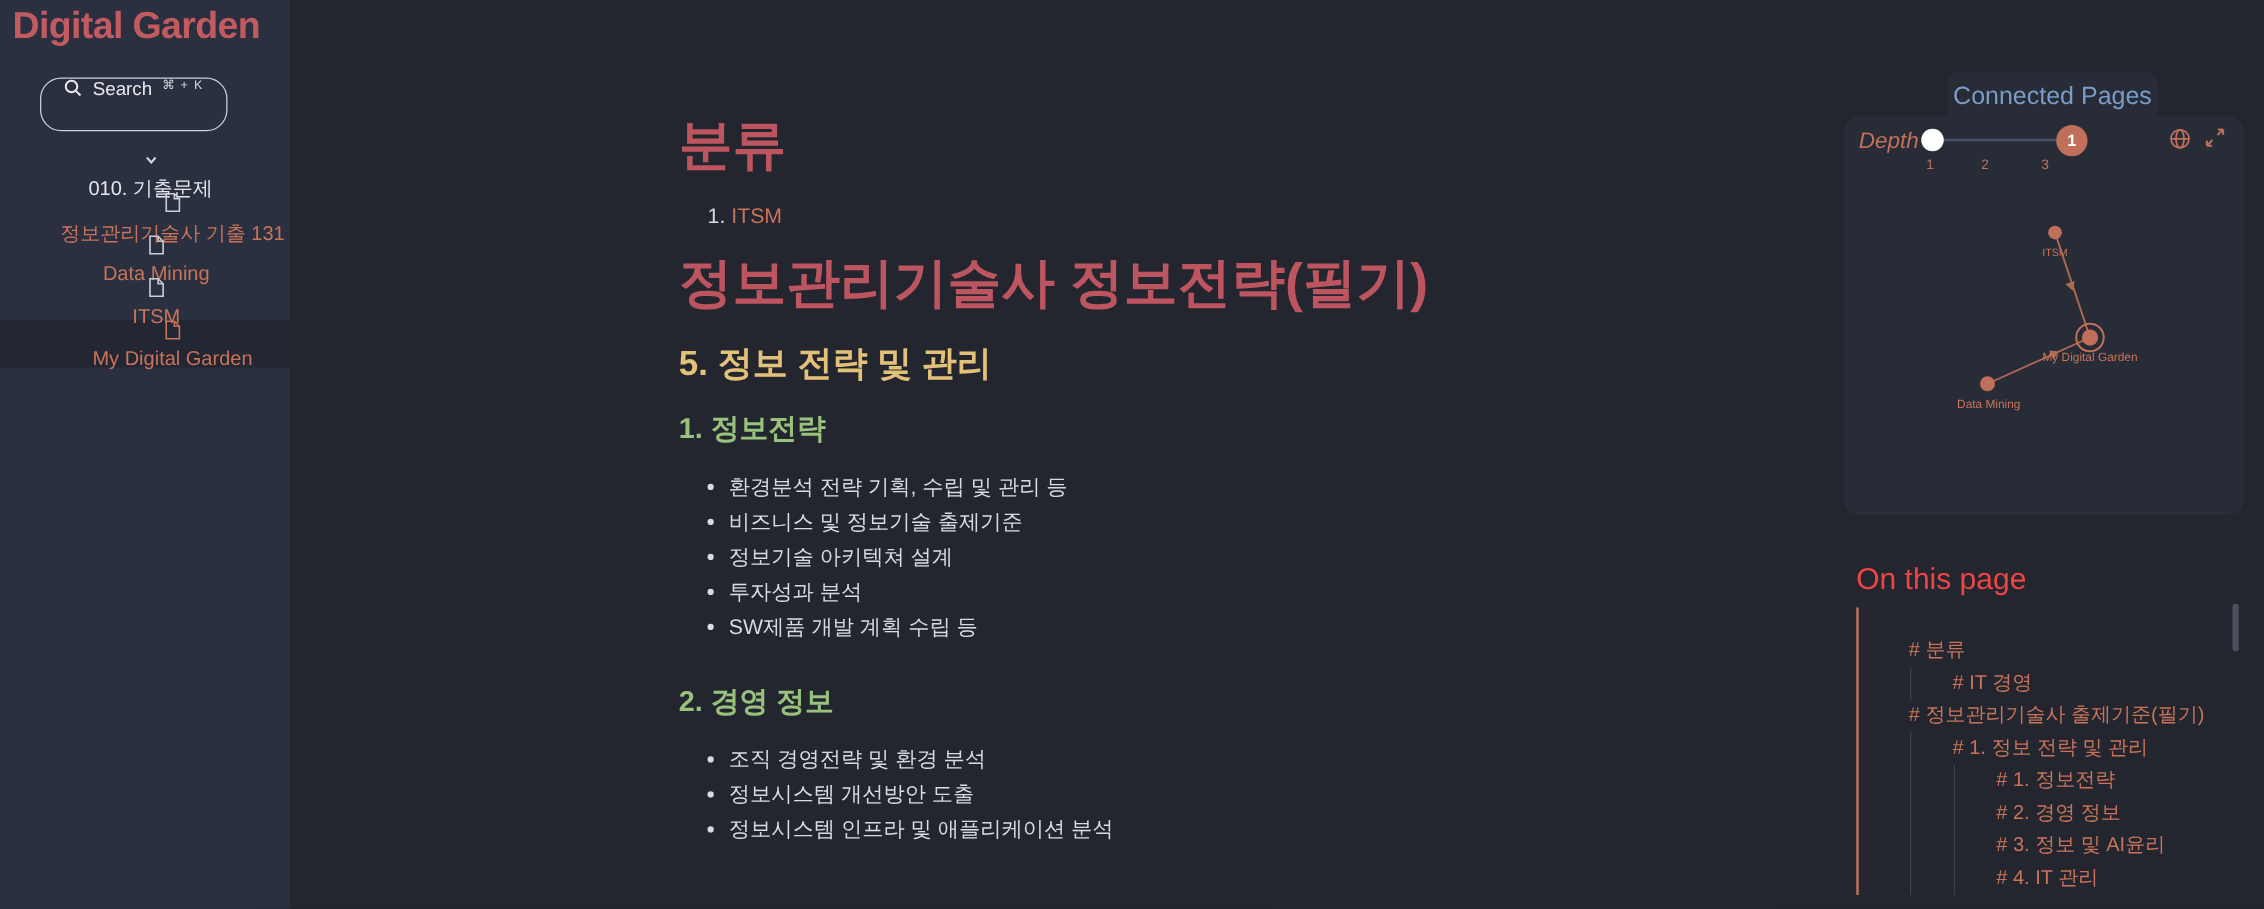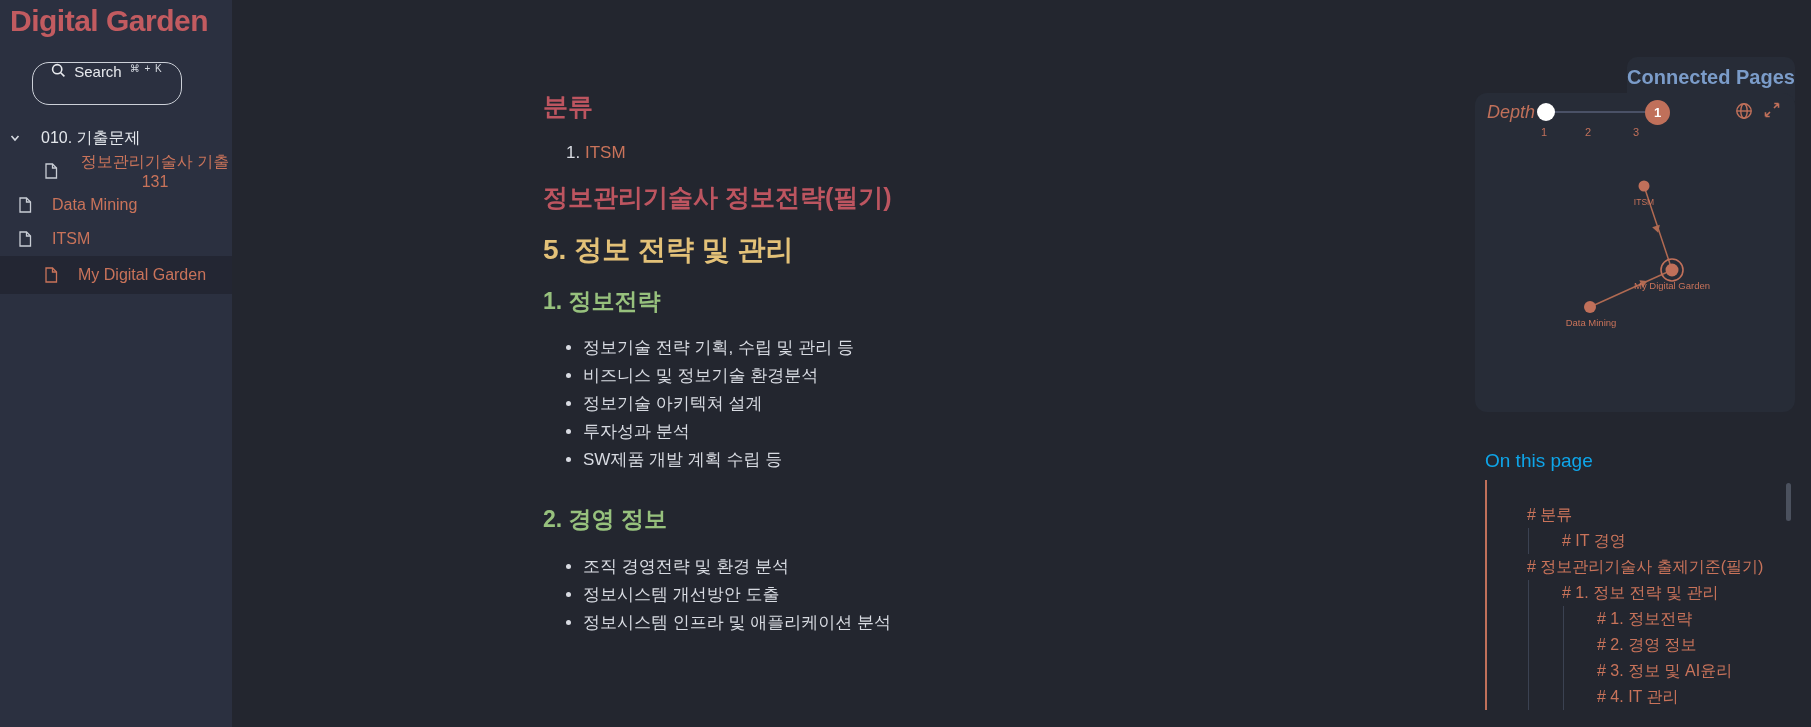--- a/index.html
+++ b/index.html
@@ -22,51 +22,51 @@
   }
   .search-pill {
     margin:24px 0 0 32px; width:150px; height:43px;
     border:1.5px solid #ccd0d8; border-radius:17px;
     display:flex; align-items:flex-start; justify-content:center; gap:8px;
     cursor:pointer; color:#e8eaee; background:transparent;
   }
   .search-pill .s-label { font-size:15px; }
   .search-pill .s-short { font-size:10px; color:#d6dae1; letter-spacing:1px; }
   .tree { margin-top:17px; font-size:16px; }
-  .tree-row { display:flex; align-items:center; gap:20px; cursor:pointer; }
+  .tree-row { display:flex; align-items:center; gap:7px; cursor:pointer;flex-direction:column; }
   .row-folder { height:32px; padding-left:9px; color:#e4e7ec; }
   .row-file { height:34px; color:#c9735a; }
   .pl-28 { padding-left:44px;text-align:center; }
   .pl-18 { padding-left:18px; }
   .row-selected { height:38px; background:#232633; }
   .tree .icon { display:flex; color:#c9cdd5; }
   .row-selected .icon { color:#c9735a; }
 
   
   .main { position:absolute; left:543px; top:0; width:780px; }
-  .main h1 { font-size:25px; font-weight:700; color:#bd5560; line-height:1.15; }
+  .main h1 { font-size:43px; font-weight:700; color:#bd5560; line-height:1.15; }
   .main h2 { font-size:28px; font-weight:700; color:#e3c178; line-height:1.15; }
   .main h3 { font-size:23px; font-weight:700; color:#97c17d; line-height:1.15; }
   .h1-cat  { margin-top:92px; }
   .h2-it   { margin-top:24px; }
   .main ol { margin:22px 0 0; padding-left:42px; font-size:17px; color:#d8dbe2; }
   .main ol a { color:#c9735a; text-decoration:none; cursor:pointer; }
   .h1-exam { margin-top:20px; }
   .h2-s1   { margin-top:22px; }
   .h3-s1   { margin-top:22px; }
   .main ul { margin:20px 0 0; padding-left:40px; font-size:17px; line-height:28px; color:#d8dbe2; }
   .h3-s2   { margin-top:32px; }
   .ul-2    { margin-top:16px; }
 
   
   .graph-tab {
-    position:absolute; left:1627px; top:57px; width:168px; height:44px;
+    position:absolute; left:1558px; top:57px; width:168px; height:44px;
     background:#272c37; border-radius:10px 10px 0 0;
     color:#7b9cc9; font-size:20px; display:flex; justify-content:center;
-    padding-top:9px; z-index:6;font-weight:bold;
+    padding-top:9px; z-index:6;
   }
   .graph-panel {
     position:absolute; left:1475px; top:93px; width:320px; height:319px;
     background:#272c37; border-radius:12px; z-index:6;
   }
   .depth-label { position:absolute; left:12px; top:9px; font-size:18px; color:#c0705a;font-style:italic; }
   .slider-thumb {
     position:absolute; left:62px; top:10px; width:18px; height:18px;
     border-radius:50%; background:#ffffff; cursor:pointer; z-index:2;
   }
@@ -81,21 +81,21 @@
   }
   .tick { position:absolute; top:33px; font-size:11px; color:#c0705a; }
   .tick-1 { left:66px; } .tick-2 { left:110px; } .tick-3 { left:158px; }
   .panel-icons { position:absolute; right:14px; top:8px; display:flex; gap:9px; color:#c0705a; }
   .panel-icons svg { cursor:pointer; }
   .graph-svg { position:absolute; left:0; top:0; }
   .graph-svg text { fill:#c9735a; font-family:"Liberation Sans",sans-serif; }
 
   
   .toc { position:absolute; left:1485px; top:450px; width:312px; }
-  .toc-title { font-size:19px; color:#0ea5e9; }
+  .toc-title { font-size:24px; color:#ef4444; }
   .toc-list {
     margin-top:8px; border-left:2px solid #c0705a;
     padding:22px 0 0 40px;
   }
   .toc-list ul { list-style:none; font-size:16px; line-height:26px; }
   .toc-list ul ul { border-left:1px solid #3b4252; margin-left:1px; padding-left:33px; }
   .toc-list a { color:#c9735a; text-decoration:none; cursor:pointer; white-space:nowrap; }
   .toc-scrollbar {
     position:absolute; left:1786px; top:483px; width:5px; height:38px;
     background:#4b515e; border-radius:3px; cursor:pointer; z-index:7;
@@ -174,22 +174,22 @@
 
   <main class="main">
     <h1 class="h1-cat">분류</h1>
     <ol>
       <li><a>ITSM</a></li>
     </ol>
     <h1 class="h1-exam">정보관리기술사 정보전략(필기)</h1>
     <h2 class="h2-s1">5. 정보 전략 및 관리</h2>
     <h3 class="h3-s1">1. 정보전략</h3>
     <ul class="ul-1">
-      <li>정보기술 전략 기획, 수립 및 관리 등</li>
-      <li>비즈니스 및 정보기술 환경분석</li>
+      <li>환경분석 전략 기획, 수립 및 관리 등</li>
+      <li>비즈니스 및 정보기술 출제기준</li>
       <li>정보기술 아키텍쳐 설계</li>
       <li>투자성과 분석</li>
       <li>SW제품 개발 계획 수립 등</li>
     </ul>
     <h3 class="h3-s2">2. 경영 정보</h3>
     <ul class="ul-2">
       <li>조직 경영전략 및 환경 분석</li>
       <li>정보시스템 개선방안 도출</li>
       <li>정보시스템 인프라 및 애플리케이션 분석</li>
     </ul>

